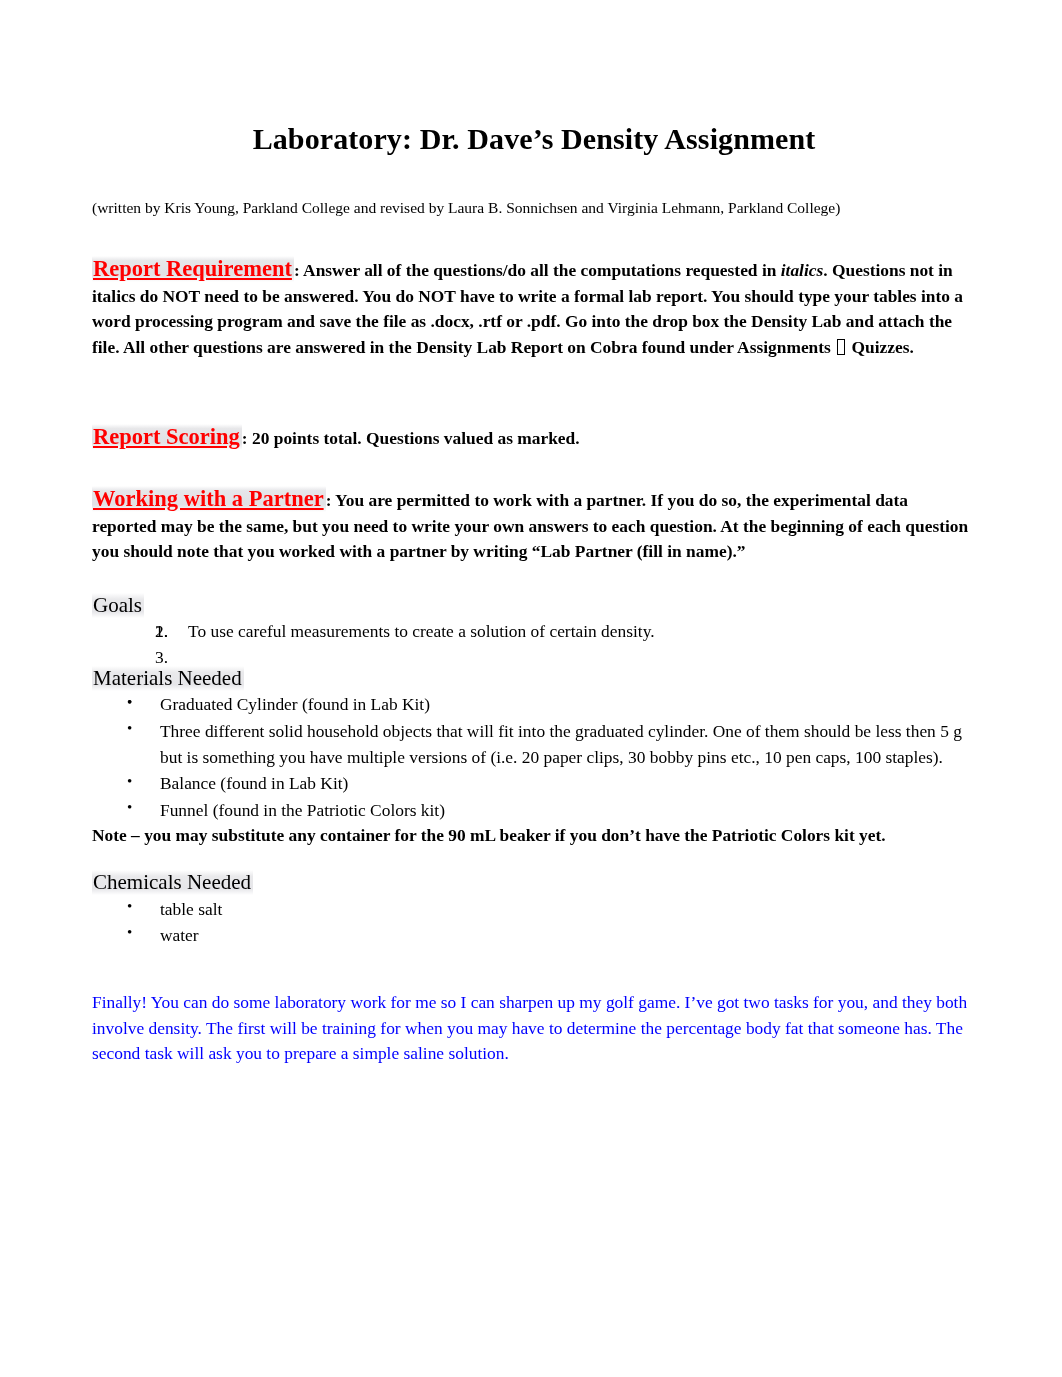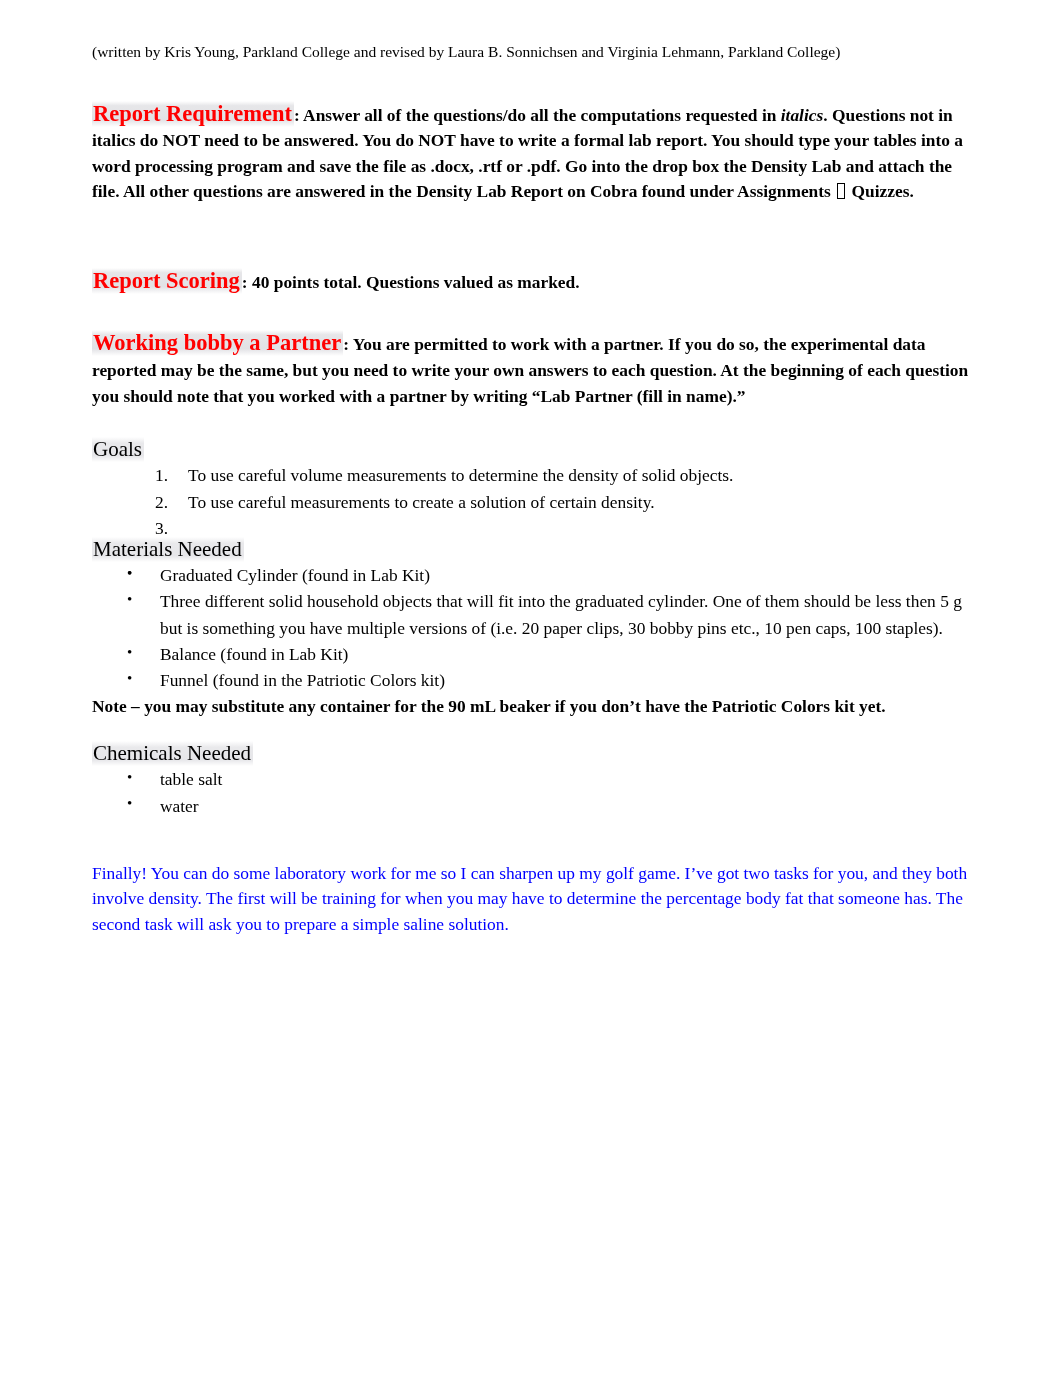--- a/index.html
+++ b/index.html
@@ -72,20 +72,21 @@
 
   .hl {
     
     background: linear-gradient(180deg,
                 rgba(228,228,230,0.0) 0%,
                 rgba(226,226,229,0.85) 18%,
                 rgba(222,222,226,0.9) 72%,
                 rgba(240,240,242,0.0) 100%);
     padding: 0 2px 1px 1px;
     border-radius: 1px;
+    text-decoration: underline;
   }
 
   .hl-soft {
     background: linear-gradient(180deg,
                 rgba(232,232,234,0.0) 0%,
                 rgba(226,226,229,0.75) 25%,
                 rgba(224,224,228,0.8) 75%,
                 rgba(244,244,246,0.0) 100%);
     padding: 0 2px 1px 1px;
   }
@@ -150,44 +151,45 @@
   .sp-28 { height: 28px; }
   .sp-34 { height: 34px; }
   .sp-38 { height: 38px; }
 </style>
 </head>
 <body>
 
 <div class="page">
   <div class="content">
 
+    <h1 class="doc-title">Laboratory: Dr. Dave’s Density Assignment</h1>
 
     <p class="doc-byline">(written by Kris Young, Parkland College and revised by Laura B. Sonnichsen and Virginia Lehmann, Parkland College)</p>
 
     <div class="sp-38"></div>
 
     <p class="para bold"><span class="heading-run red hl">Report Requirement</span><span>: Answer all of the questions/do all the computations requested in </span><span class="it">italics</span><span>.  Questions not in italics do NOT need to be answered.  You do NOT have to write a formal lab report.  You should type your tables into a word processing program and save the file as .docx, .rtf or .pdf.  Go into the drop box the Density Lab and attach the file. All other questions are answered in the Density Lab Report on Cobra found under Assignments </span><span class="tofu"></span><span> Quizzes.</span></p>
 
     <div class="sp-28"></div>
 
 
     <div class="sp-34"></div>
 
-    <p class="para bold"><span class="heading-run red hl">Report Scoring</span><span>: 40 points total.  Questions valued as marked.</span></p>
+    <p class="para bold"><span class="heading-run red hl">Report Scoring</span><span>: 20 points total.  Questions valued as marked.</span></p>
 
     <div class="sp-34"></div>
 
-    <p class="para bold"><span class="heading-run red hl">Working bobby a Partner</span><span>:  You are permitted to work with a partner.  If you do so, the experimental data reported may be the same, but you need to write your own answers to each question.  At the beginning of each question you should note that you worked with a partner by writing “Lab Partner (fill in name).”</span></p>
+    <p class="para bold"><span class="heading-run red hl">Working with a Partner</span><span>:  You are permitted to work with a partner.  If you do so, the experimental data reported may be the same, but you need to write your own answers to each question.  At the beginning of each question you should note that you worked with a partner by writing “Lab Partner (fill in name).”</span></p>
 
     <div class="sp-28"></div>
 
     <p class="sec-head"><span class="hl-soft">Goals</span></p>
 
     <ol class="goals-list">
-      <li><span class="num">1.</span><span>To use careful volume measurements to determine the density of solid objects.</span></li>
+      <li><span class="num">1.</span></li>
       <li><span class="num">2.</span><span>To use careful measurements to create a solution of certain density.</span></li>
       <li><span class="num">3.</span></li>
     </ol>
 
     <div class="sp-22"></div>
 
     <p class="sec-head"><span class="hl-soft">Materials Needed</span></p>
 
     <ul class="bullet-list">
       <li><span class="dot">•</span></li>

